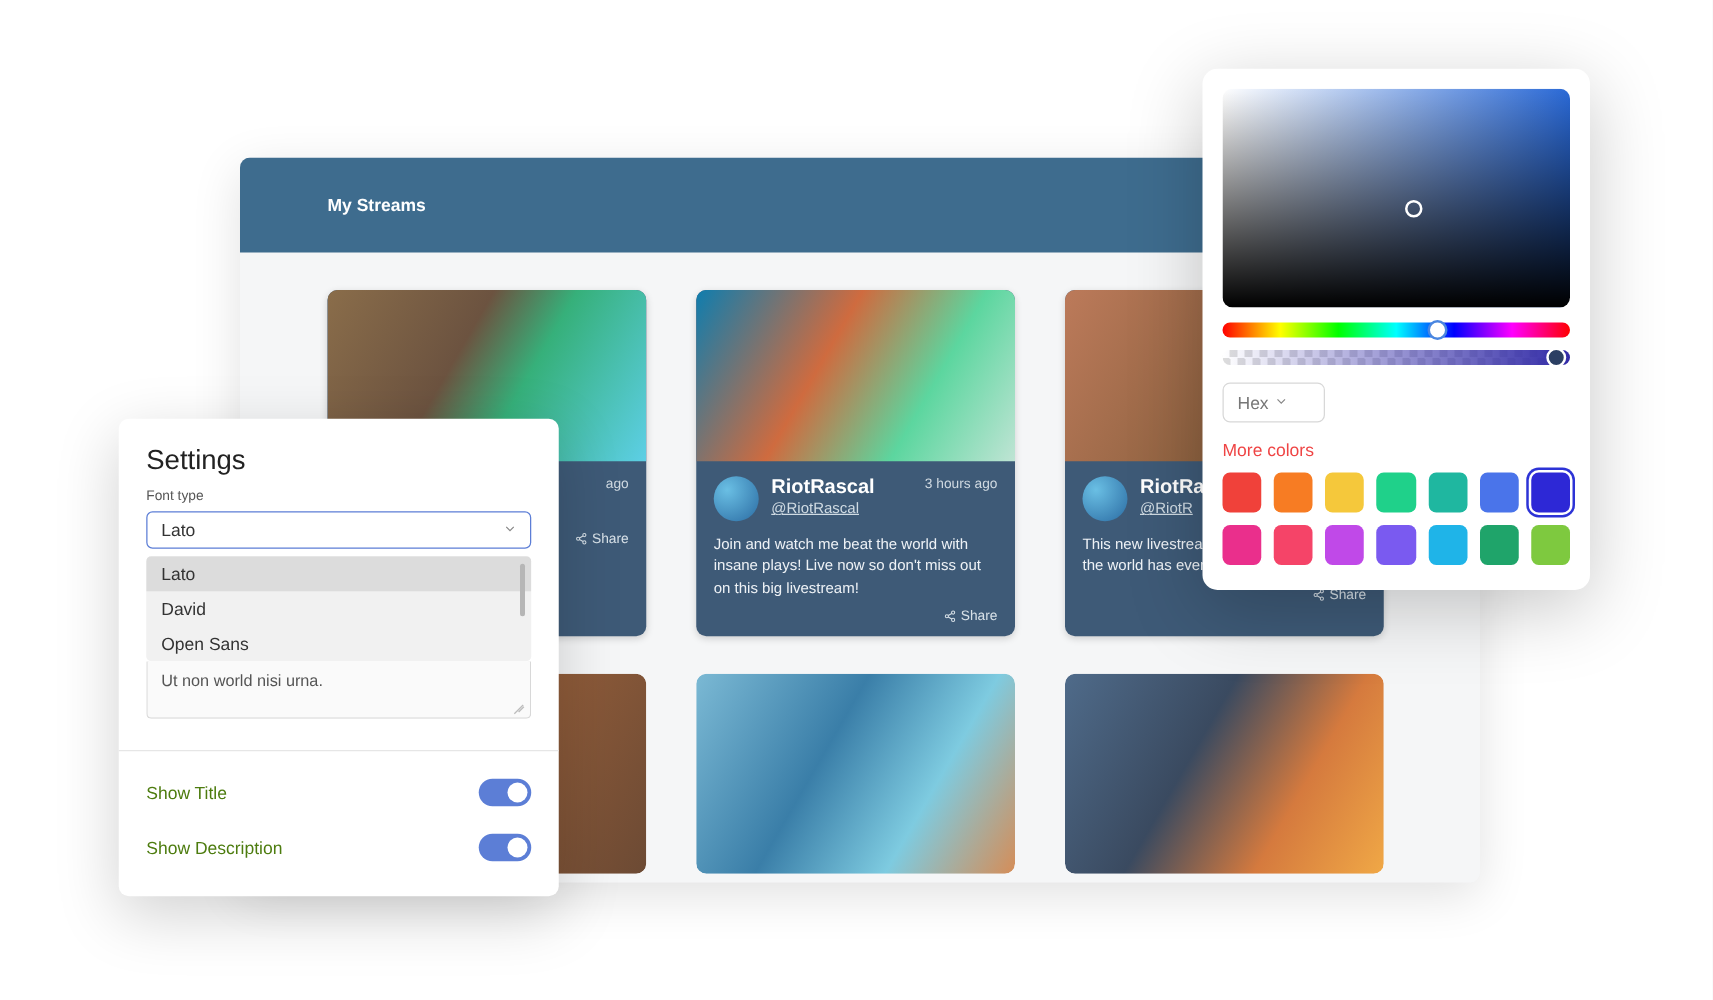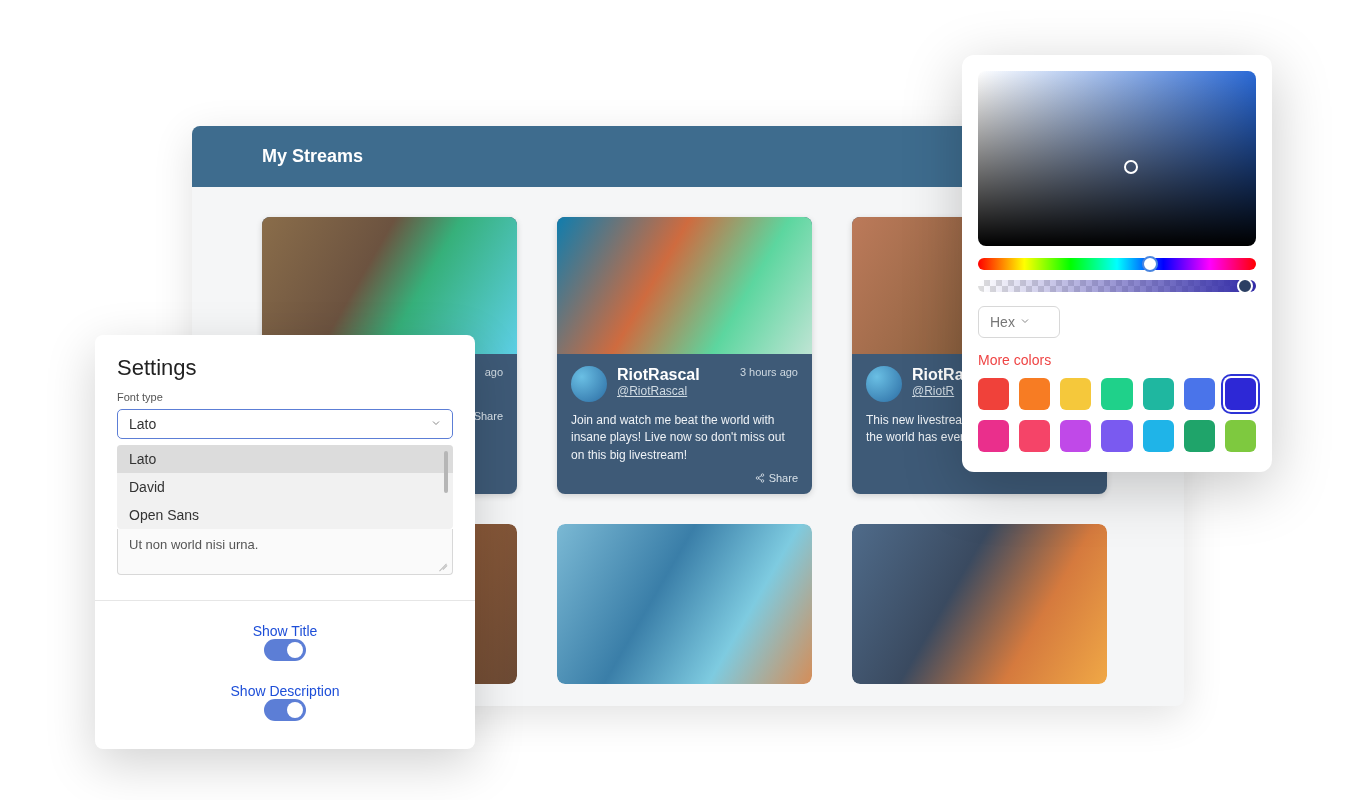--- a/index.html
+++ b/index.html
@@ -10,22 +10,22 @@
   position: absolute;
   left: 192px; top: 126px; width: 992px; height: 580px;
   background: #f5f6f7;
   border-radius: 8px;
   box-shadow: 0 10px 40px rgba(0,0,0,.12);
   overflow: hidden;
 }
 .streams-header {
   background: #3e6c8e;
   color: #fff;
-  padding: 20px 70px;
-  font-size: 18px;
+  padding: 30px 70px;
+  font-size: 14px;
   font-weight: 600;
 }
 .streams-grid {
   padding: 30px 70px 0 70px;
   display: grid;
   grid-template-columns: repeat(3, 255px);
   column-gap: 40px;
   row-gap: 30px;
 }
 .stream-card {
@@ -55,21 +55,21 @@
 .stream-share { display:flex; justify-content:flex-end; gap:4px; align-items:center; margin-top:8px; font-size:11px; color:#d8e1e8; }
 
 
 .stream-card.simple { background: transparent; box-shadow:none; }
 .stream-card.simple .stream-thumb { height:160px; border-radius:8px; }
 
 
 .settings-panel {
   position: absolute;
   left: 95px; top: 335px;
-  width: 380px;
+  width: 352px;
   background: #fff;
   border-radius: 8px;
   box-shadow: 0 15px 50px rgba(0,0,0,.18);
   padding: 20px 22px 28px 22px;
 }
 .settings-title { font-size: 22px; font-weight: 400; color:#222; margin-bottom:10px; }
 .field-label { font-size: 11px; color:#555; margin-bottom:6px; }
 .combo {
   border:1.5px solid #5c7ed6; border-radius:5px;
   padding: 6px 30px 6px 11px;
@@ -95,21 +95,21 @@
   padding:8px 11px 22px 11px;
   font-size:13px; color:#555;
   border-radius:0 0 4px 4px;
   position: relative;
 }
 .resize-grip { position:absolute; right:4px; bottom:4px; width:10px; height:10px; }
 .resize-grip::before, .resize-grip::after { content:""; position:absolute; background:#bbb; height:1px; }
 .resize-grip::before { width:10px; bottom:2px; right:0; transform:rotate(-45deg); }
 .resize-grip::after { width:6px; bottom:2px; right:0; transform:rotate(-45deg); }
 .divider { height:1px; background:#e6e6e6; margin:25px -22px 0 -22px; }
-.toggle-row { display:flex; align-items:center; justify-content:space-between; margin-top:22px; font-size:14px; color:#1d4ed8;flex-direction:column; }
+.toggle-row { display:flex; align-items:center; justify-content:space-between; margin-top:22px; font-size:14px; color:#4d7c0f; }
 .switch { width:42px; height:22px; background:#5c7ed6; border-radius:11px; position:relative; }
 .switch::after { content:""; position:absolute; right:3px; top:3px; width:16px; height:16px; background:#fff; border-radius:50%; }
 
 
 .color-panel {
   position: absolute;
   left: 962px; top: 55px;
   width: 310px;
   background: #fff;
   border-radius: 12px;

